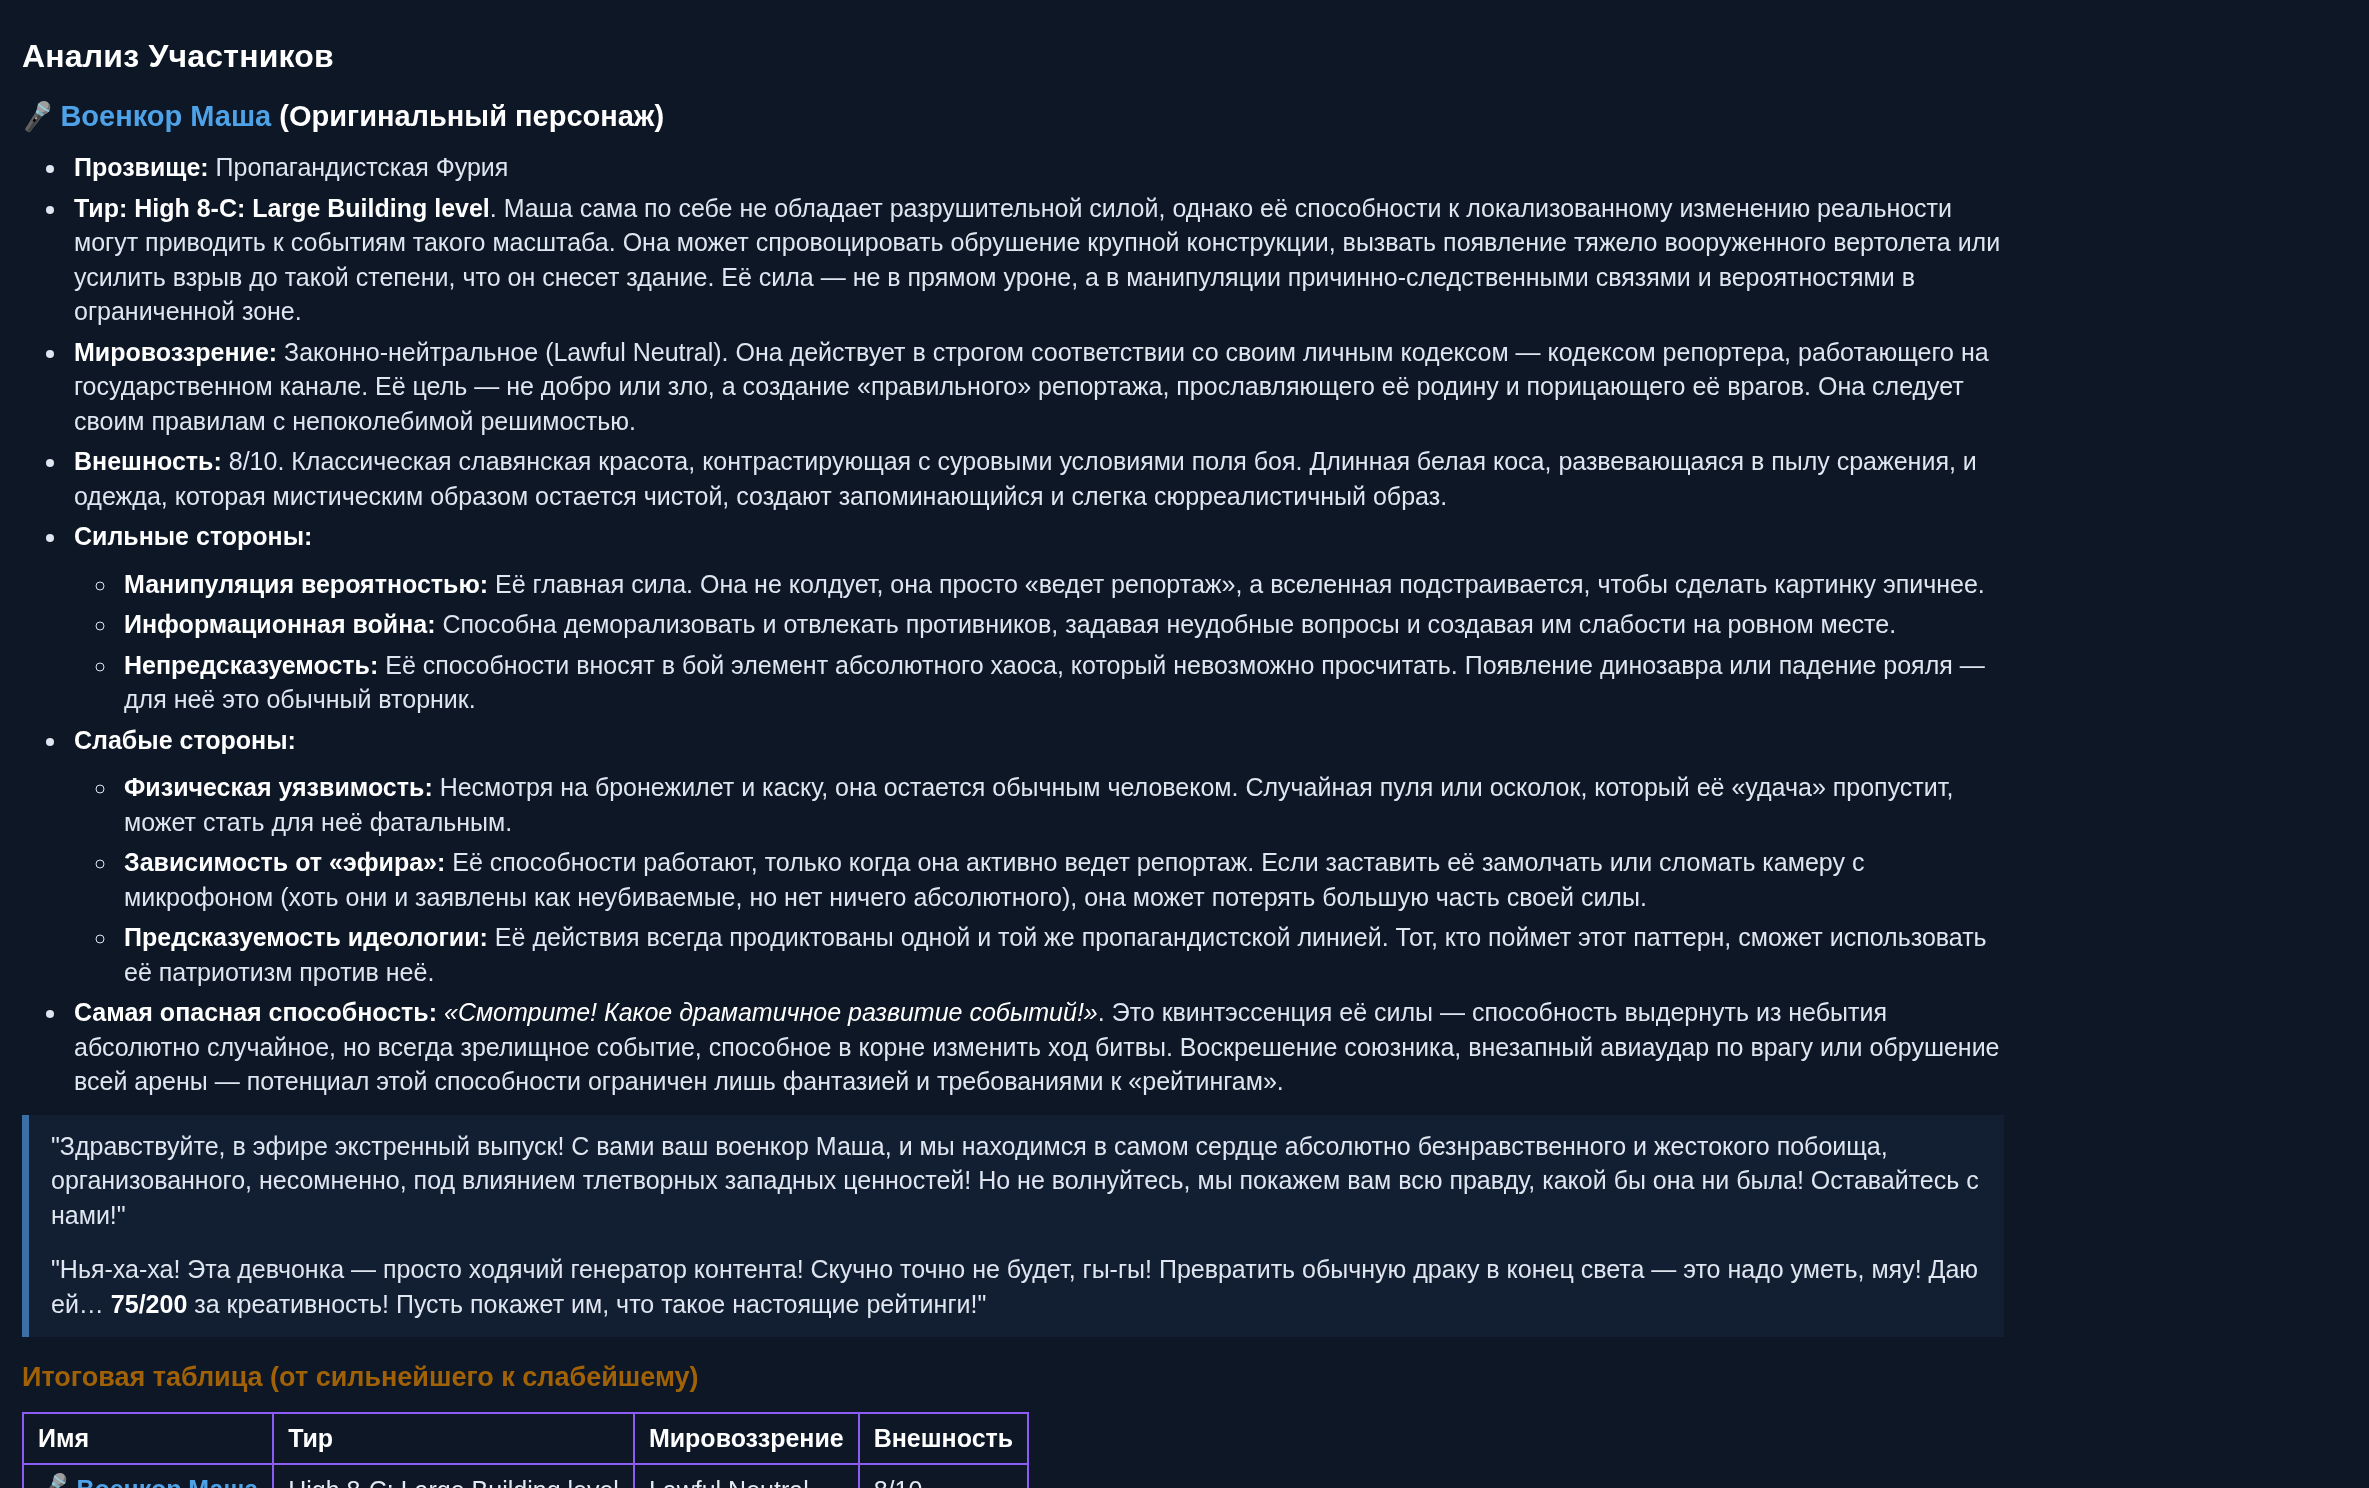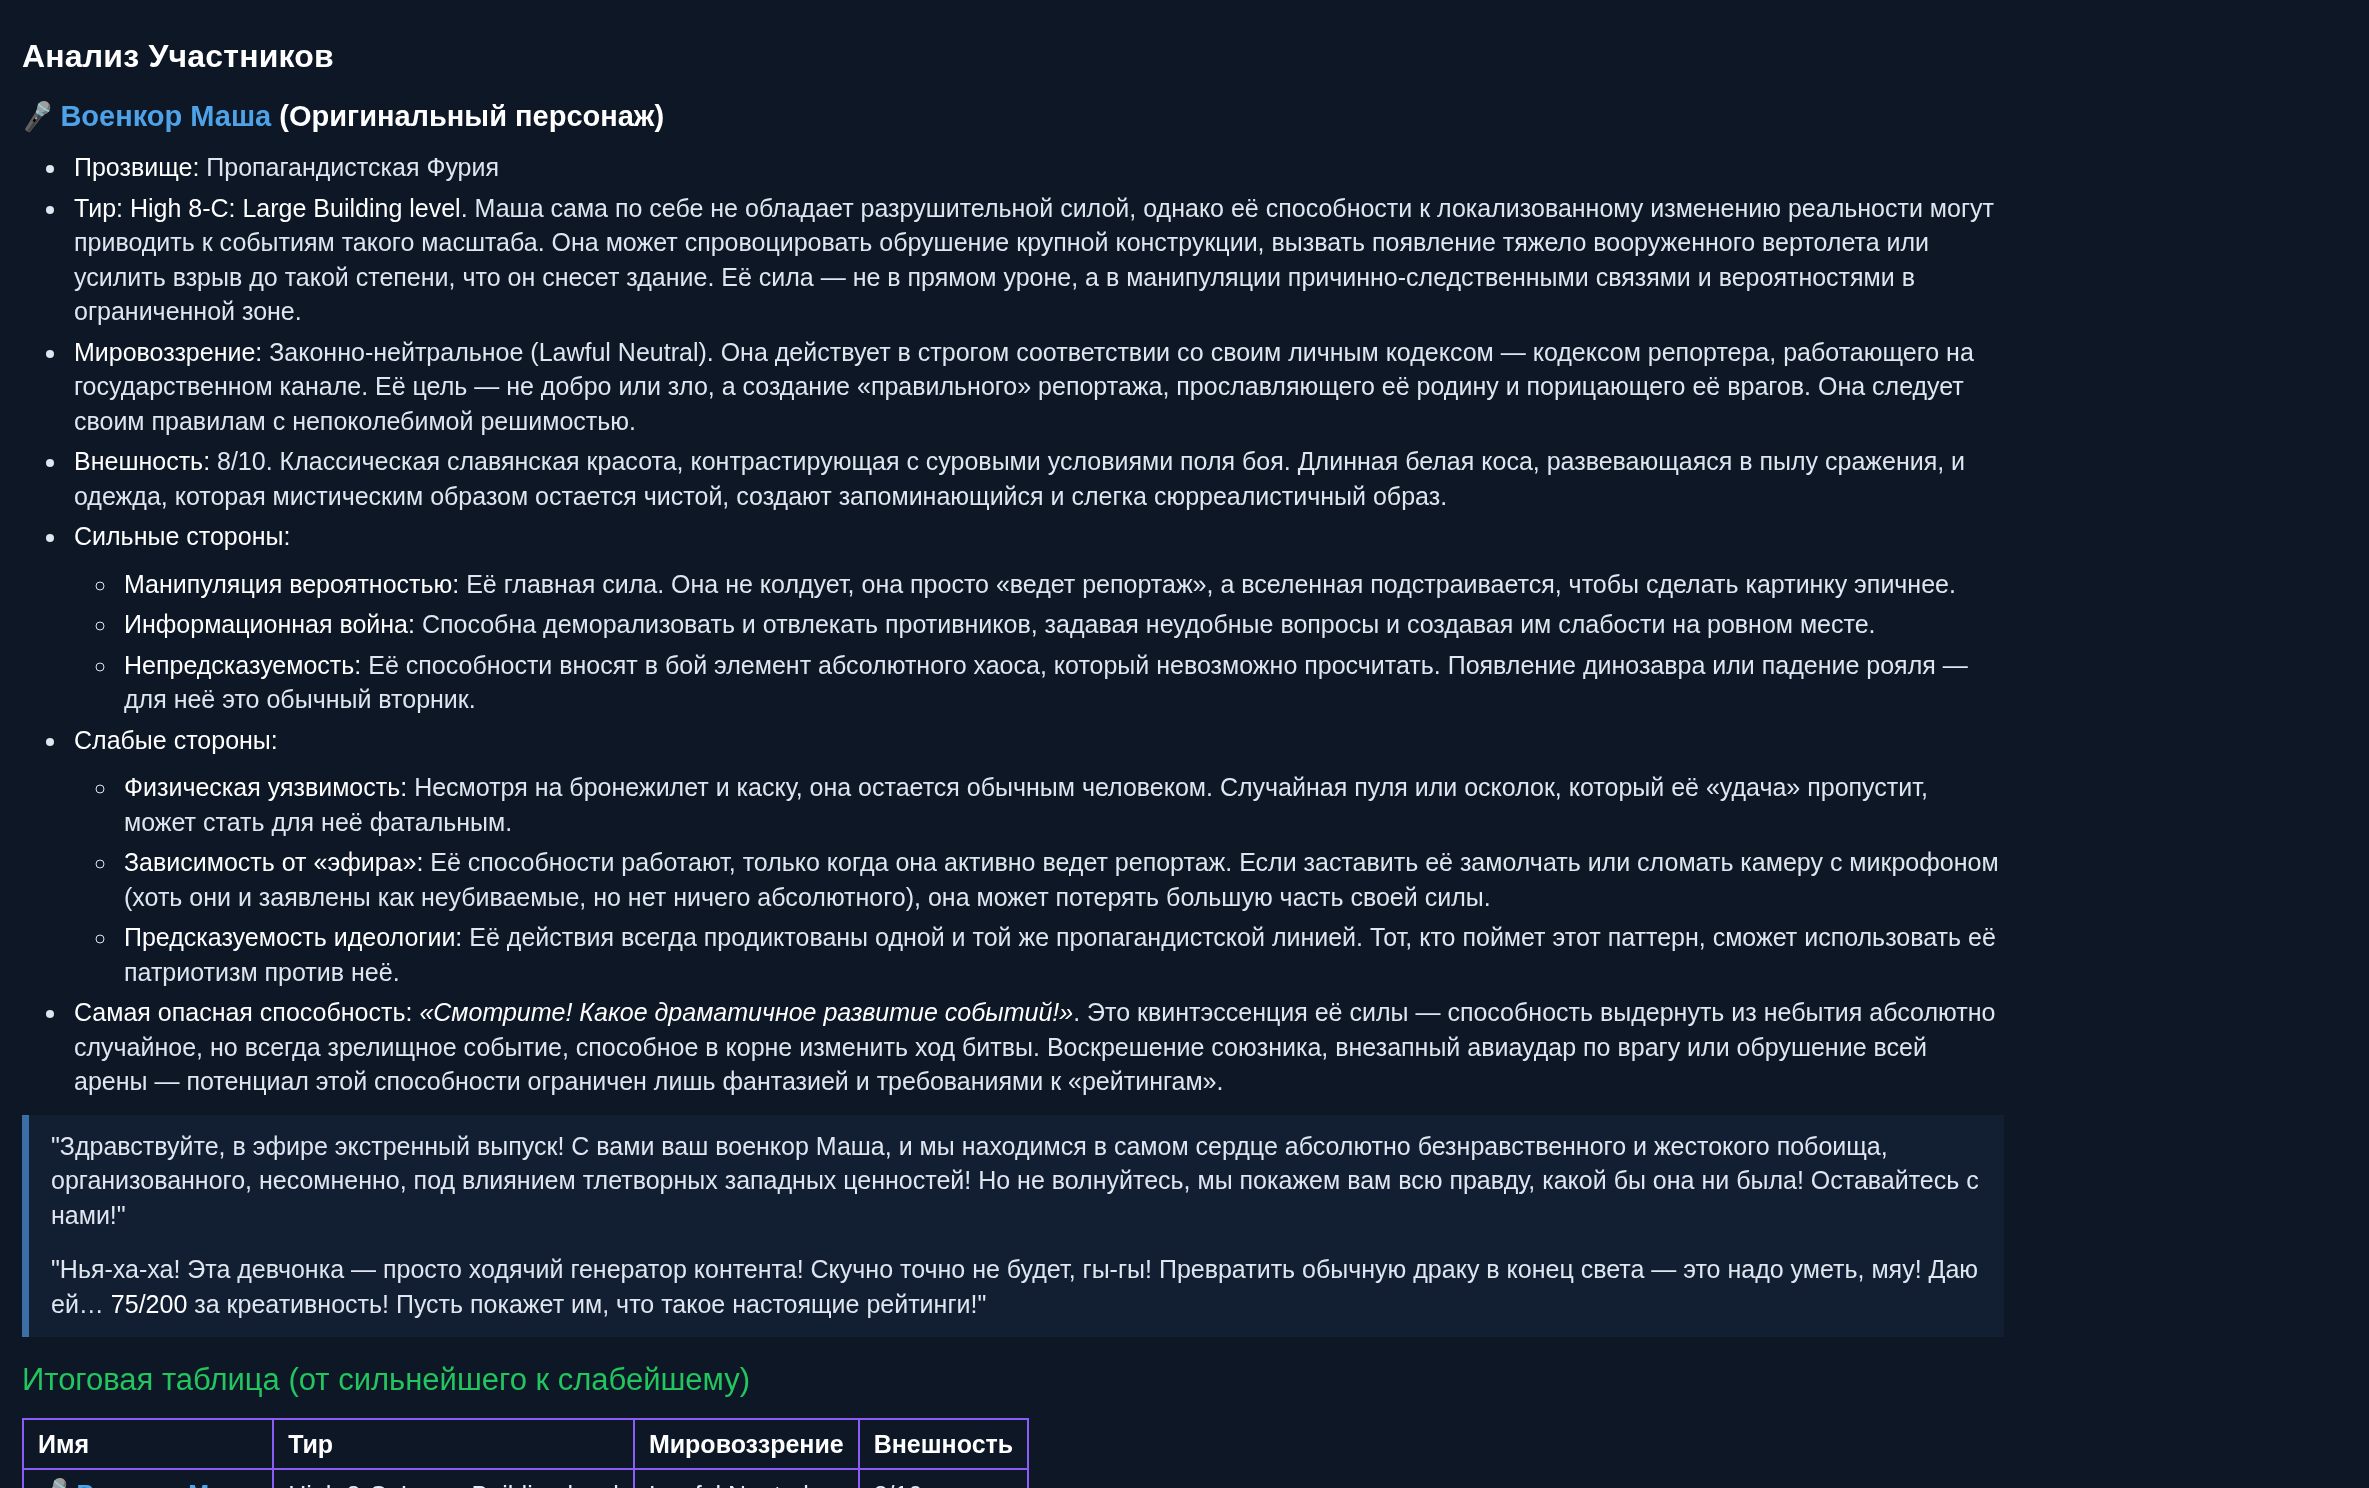--- a/index.html
+++ b/index.html
@@ -69,37 +69,37 @@
   }
   ul.lvl2 {
     list-style: circle;
     margin: 13px 0 2px 0;
     padding-left: 44px;
   }
   ul.lvl2 > li {
     margin: 0 0 6px 0;
     padding-left: 6px;
   }
-  b, strong { color: #ffffff; font-weight: normal; }
+  b, strong { color: #ffffff; font-weight: bold; }
   .inline-em { font-style: italic; font-weight: normal; color: #ffffff; }
   .quote-block {
     border-left: 7px solid #3c6fa5;
     background: #121f33;
     margin: 16px 0 18px 0;
     padding: 14px 22px 16px 22px;
     box-sizing: border-box;
   }
   .quote-block p { margin: 0 0 4px 0; }
   .quote-block p.q-text { margin: 0 0 20px 0; }
   .quote-block p.q-text:last-child { margin-bottom: 0; }
   .q-label { font-weight: bold; color: #ffffff; }
   h2.table-title {
-    font-size: 31px;
-    font-weight: normal;
-    color: #22c55e;
+    font-size: 27px;
+    font-weight: bold;
+    color: #a16207;
     margin: 22px 0 16px 0;
   }
   table.summary {
     border-collapse: collapse;
     border: 2px solid #6f7f92;
     margin: 0 0 20px 0;
   }
   table.summary th, table.summary td {
     border: 2px solid #8b5cf6;
     padding: 7px 14px;

